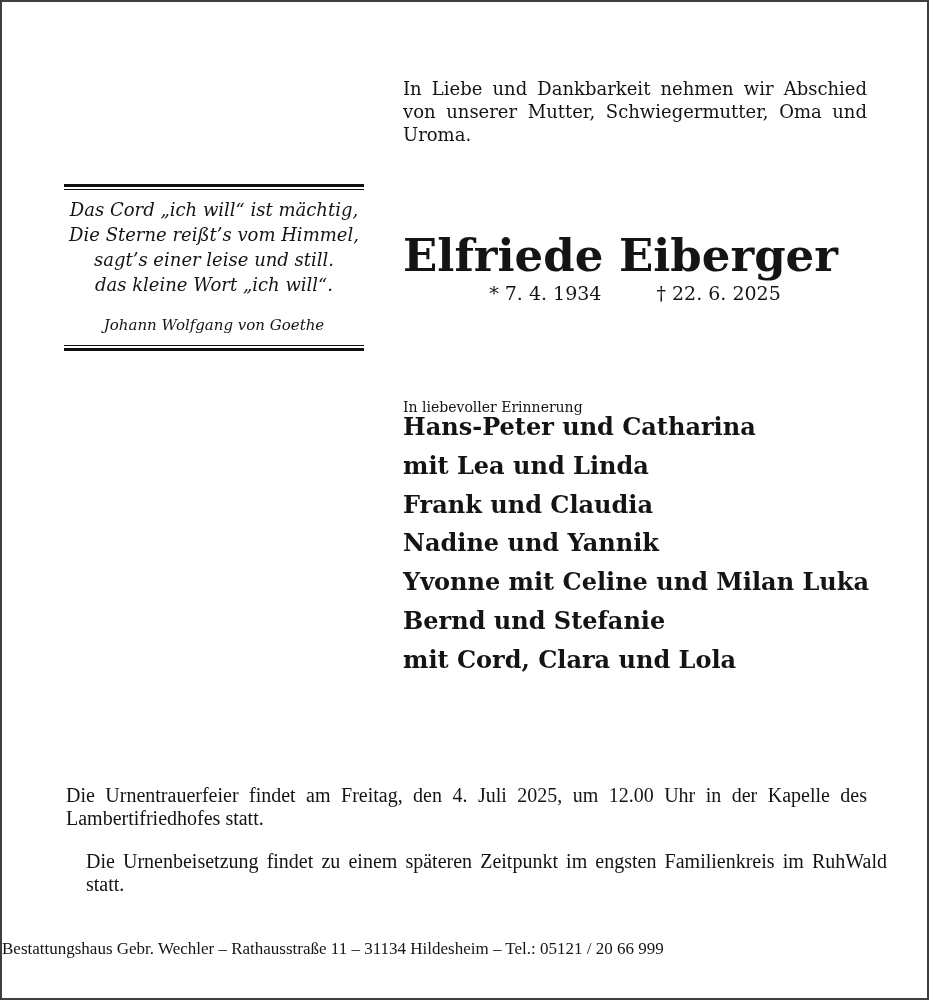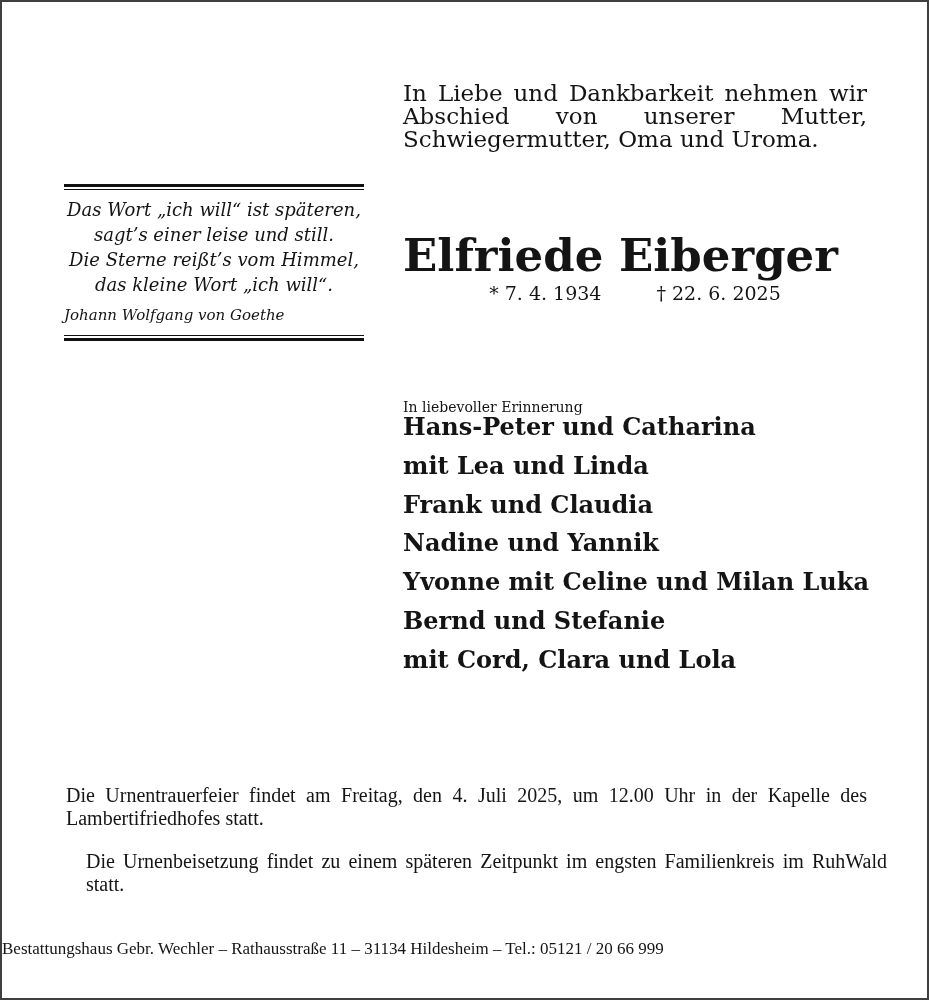--- a/index.html
+++ b/index.html
@@ -20,21 +20,21 @@
     font-family: "DejaVu Serif", "Liberation Serif", serif;
     overflow: hidden;
   }
 
   
   .intro {
     position: absolute;
     left: 401px;
     top: 57px;
     width: 464px;
-    font-size: 23px;
+    font-size: 18px;
     line-height: 23px;
     text-align: justify;
   }
 
   
   .quote-box {
     position: absolute;
     left: 62px;
     top: 182px;
     width: 300px;
@@ -56,22 +56,23 @@
     padding: 7px 0 6px 0;
     font-style: italic;
     font-size: 18px;
     line-height: 25px;
     text-align: center;
   }
   .quote-attribution {
     font-style: italic;
     font-size: 15px;
     line-height: 24px;
-    text-align: left;
+    text-align: center;
     padding-bottom: 8px;
+    margin-top: 10px;
   }
 
   
   .deceased-name {
     position: absolute;
     left: 401px;
     top: 198px;
     width: 464px;
     font-size: 45px;
     font-weight: bold;
@@ -137,23 +138,23 @@
 </head>
 <body>
 
 <div class="page">
 
   <p class="intro">In Liebe und Dankbarkeit nehmen wir Abschied von unserer Mutter, Schwiegermutter, Oma und Uroma.</p>
 
   <div class="quote-box">
     <div class="rule rule-top"></div>
     <div class="quote-lines">
-        <div>Das Wort „ich will“ ist späteren,</div>
+        <div>Das Cord „ich will“ ist mächtig,</div>
+        <div>Die Sterne reißt’s vom Himmel,</div>
         <div>sagt’s einer leise und still.</div>
-        <div>Die Sterne reißt’s vom Himmel,</div>
         <div>das kleine Wort „ich will“.</div>
       </div>
     <div class="quote-attribution">Johann Wolfgang von Goethe</div>
     <div class="rule rule-bottom"></div>
   </div>
 
   <h1 class="deceased-name">Elfriede Eiberger</h1>
 
   <div class="dates-row">
     <span>* 7. 4. 1934</span>

